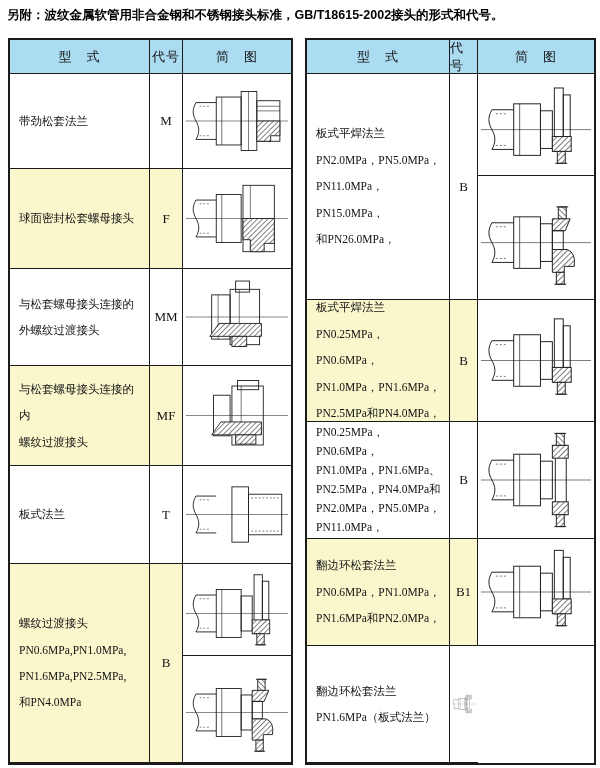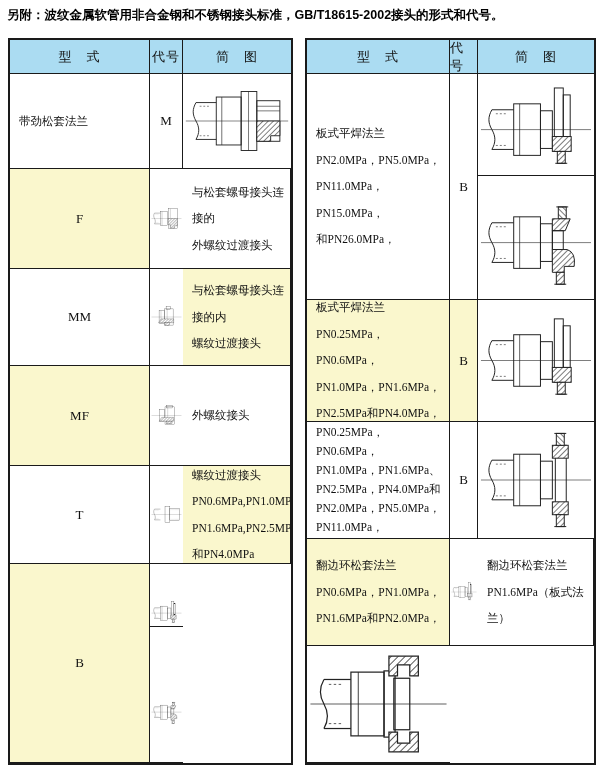--- a/index.html
+++ b/index.html
@@ -122,20 +122,21 @@
             <use href="#g-body"></use>
           <rect x="62" y="13" width="17" height="64" class="ln"></rect>
           <line x1="70" y1="13" x2="70" y2="77" class="ln thin"></line>
           <rect x="79" y="23" width="25" height="44" class="ln"></rect>
           <line x1="79" y1="29" x2="104" y2="29" class="ln thin"></line>
           <line x1="79" y1="34" x2="104" y2="34" class="ln thin"></line>
           <path d="M79 45 h25 v16 h-10 v6 h-15 z" fill="url(#hatch)" stroke="#222"></path>
         </svg>
       </div>
 
+      <div class="c type hl">球面密封松套螺母接头</div>
       <div class="c code hl">F</div>
       <div class="c diag lastcol">
         <svg viewBox="0 0 115 90">
           <use href="#g-cl"></use>
             <use href="#g-pipe"></use>
             <use href="#g-body"></use>
           <rect x="64" y="9" width="34" height="72" class="ln"></rect>
           <line x1="72" y1="9" x2="72" y2="81" class="ln thin"></line>
           <path d="M64 45 h34 v27 h-11 v9 h-15 v-13 h-8 z" fill="url(#hatch)" stroke="#222"></path>
         </svg>
@@ -165,21 +166,21 @@
           <use href="#g-cl"></use>
           <rect x="32" y="23" width="18" height="44" class="ln"></rect>
           <rect x="52" y="13" width="34" height="64" class="ln"></rect>
           <rect x="58" y="7" width="23" height="10" class="ln"></rect>
           <line x1="62" y1="13" x2="62" y2="77" class="ln thin"></line>
           <path d="M30 66 l10 -14 h44 v14 z" fill="url(#hatch)" stroke="#222"></path>
           <rect x="56" y="66" width="22" height="10" fill="url(#hatch)" stroke="#222"></rect>
         </svg>
       </div>
 
-      <div class="c type">外螺纹接头</div>
+      <div class="c type">板式法兰</div>
       <div class="c code">T</div>
       <div class="c diag lastcol">
         <svg viewBox="0 0 115 90">
           <use href="#g-cl"></use>
             <use href="#g-pipe"></use>
           <rect x="52" y="15" width="18" height="60" class="ln"></rect>
           <rect x="70" y="23" width="36" height="44" class="ln"></rect>
           <line x1="73" y1="27" x2="103" y2="27" class="ln dash"></line>
           <line x1="73" y1="63" x2="103" y2="63" class="ln dash"></line>
         </svg>
@@ -271,20 +272,21 @@
             <use href="#g-pipe"></use>
             <use href="#g-body"></use>
           <use href="#g-neck"></use>
             <use href="#g-flC"></use>
         </svg>
       </div>
 
       <div class="c type hl">翻边环松套法兰
 PN0.6MPa，PN1.0MPa，
 PN1.6MPa和PN2.0MPa，</div>
+      <div class="c code hl">B1</div>
       <div class="c diag lastcol">
         <svg viewBox="0 0 115 90">
           <use href="#g-cl"></use>
             <use href="#g-pipe"></use>
             <use href="#g-body"></use>
           <use href="#g-neck"></use>
             <use href="#g-flA"></use>
         </svg>
       </div>
 

